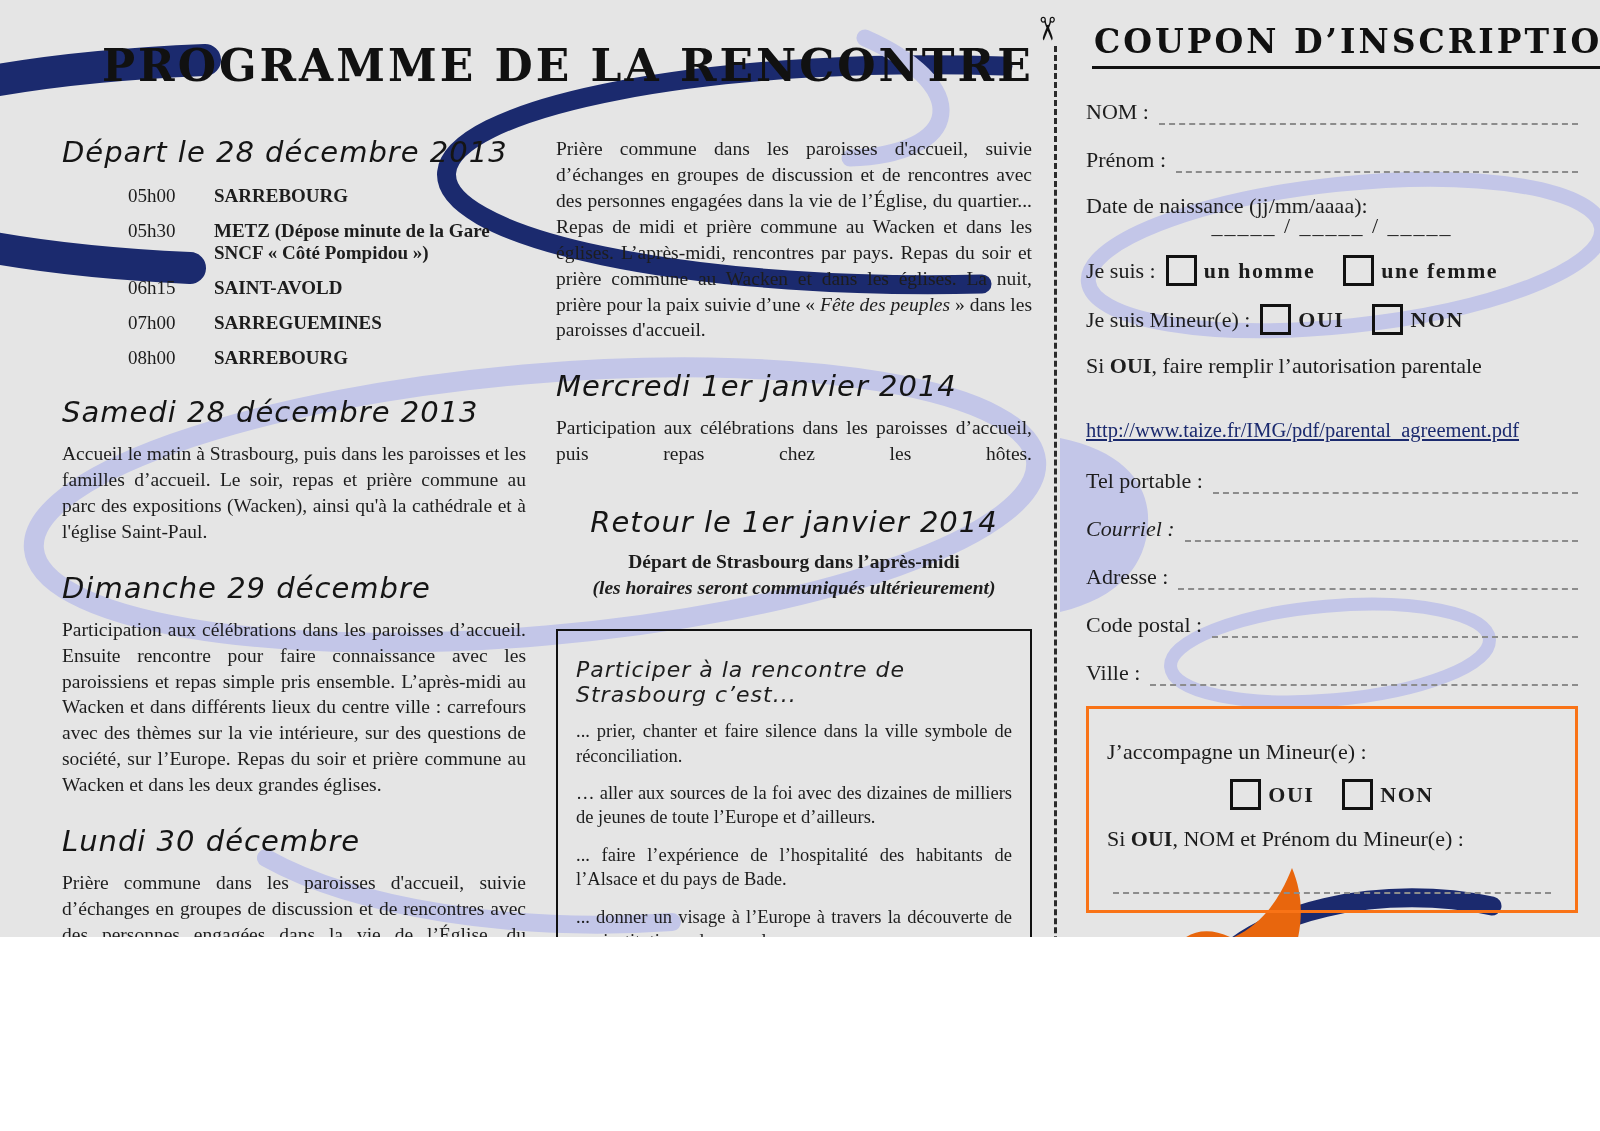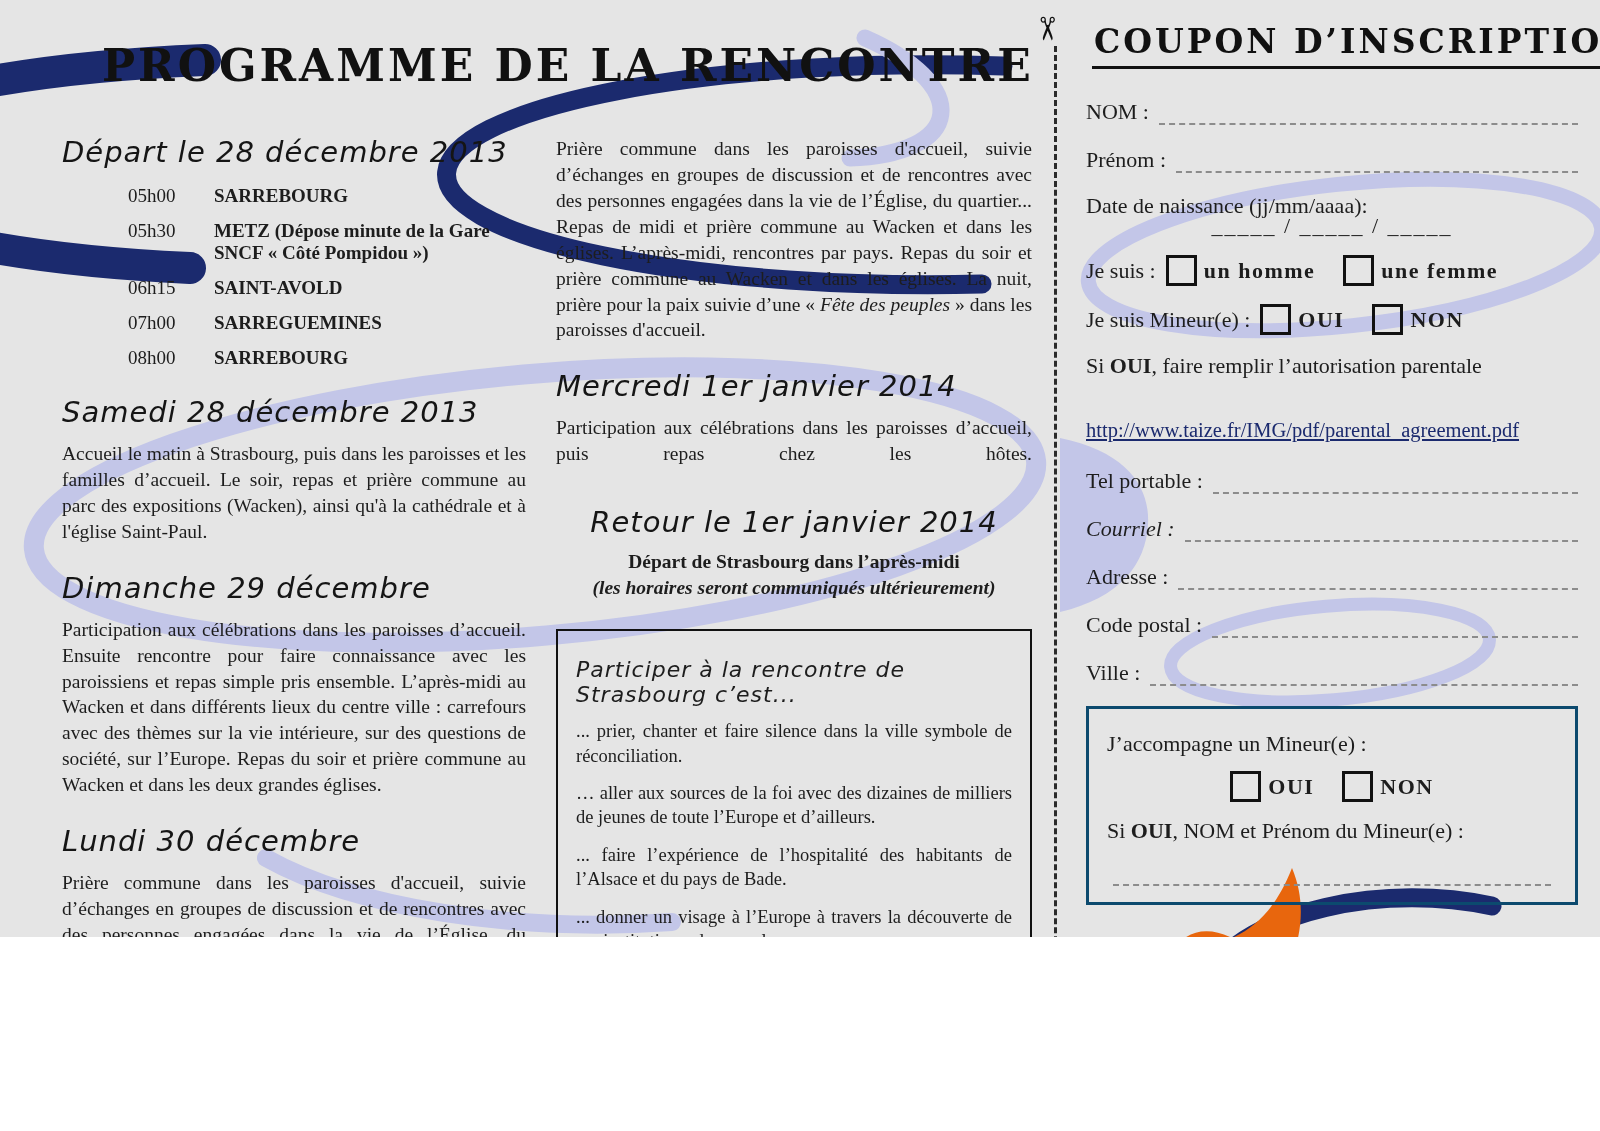--- a/index.html
+++ b/index.html
@@ -54,21 +54,21 @@
   .sp{letter-spacing:1.5px;}
   .gap28{display:inline-block;width:28px;}
   .dob-blanks{text-align:center;margin:-6px 0 16px 0;font-size:22px;letter-spacing:2px;}
   .cbrow{margin-bottom:18px;align-items:center;display:flex;}
   .plink{display:inline-block;color:#1b2a6e;text-decoration:underline;font-size:20.5px;
          margin:20px 0 24px 0;}
   .ital{font-style:italic;}
   .sioui{margin:2px 0 20px 0;}
 
   
-  .mbox{border:3px solid #0c4a6e;margin-top:4px;padding:22px 18px 12px 18px;}
+  .mbox{border:3px solid #f97316;margin-top:4px;padding:30px 18px 12px 18px;}
   .mbox-opts{justify-content:center;display:flex;align-items:center;margin:14px 0 16px 0;}
   .mblank{border-bottom:2px dashed #8c8c8c;height:34px;margin:6px 6px 4px 6px;}
 
   
   .cutline{position:absolute;left:1054px;top:46px;height:1085px;border-left:3px dashed #2b2b2b;z-index:1;}
   .scissors{position:absolute;left:1034px;top:10px;font-size:32px;color:#111;z-index:1;
             transform:rotate(90deg);font-family:"DejaVu Sans",sans-serif;}
 
   
   .taize-text{position:absolute;left:1322px;top:922px;z-index:2;

